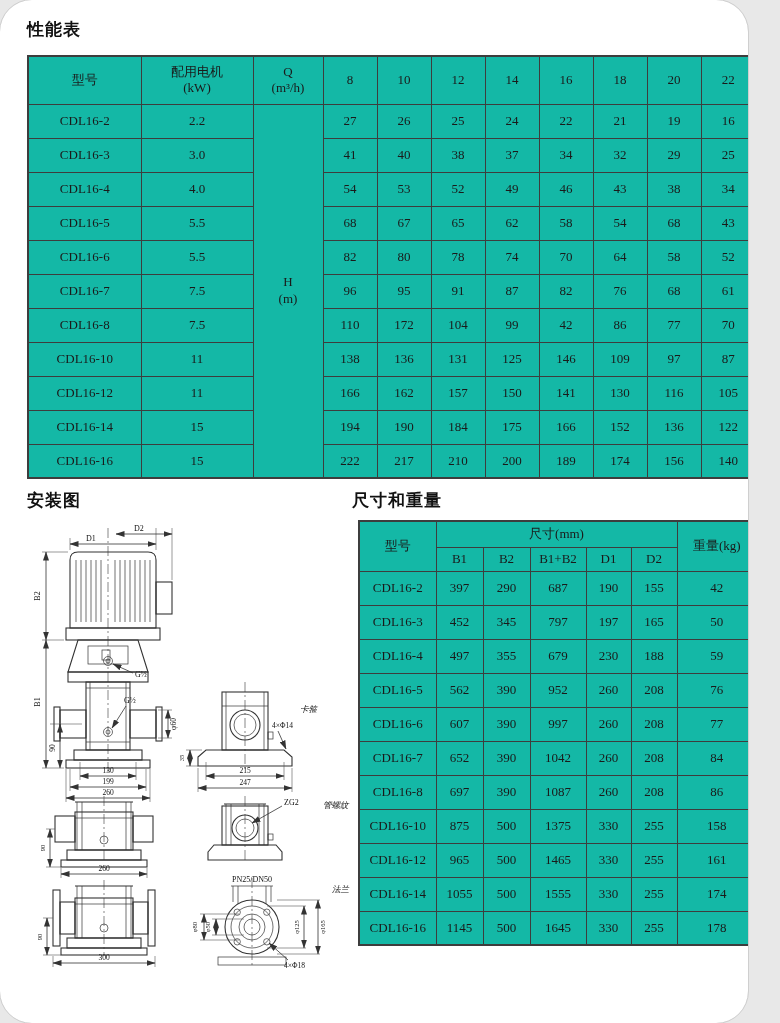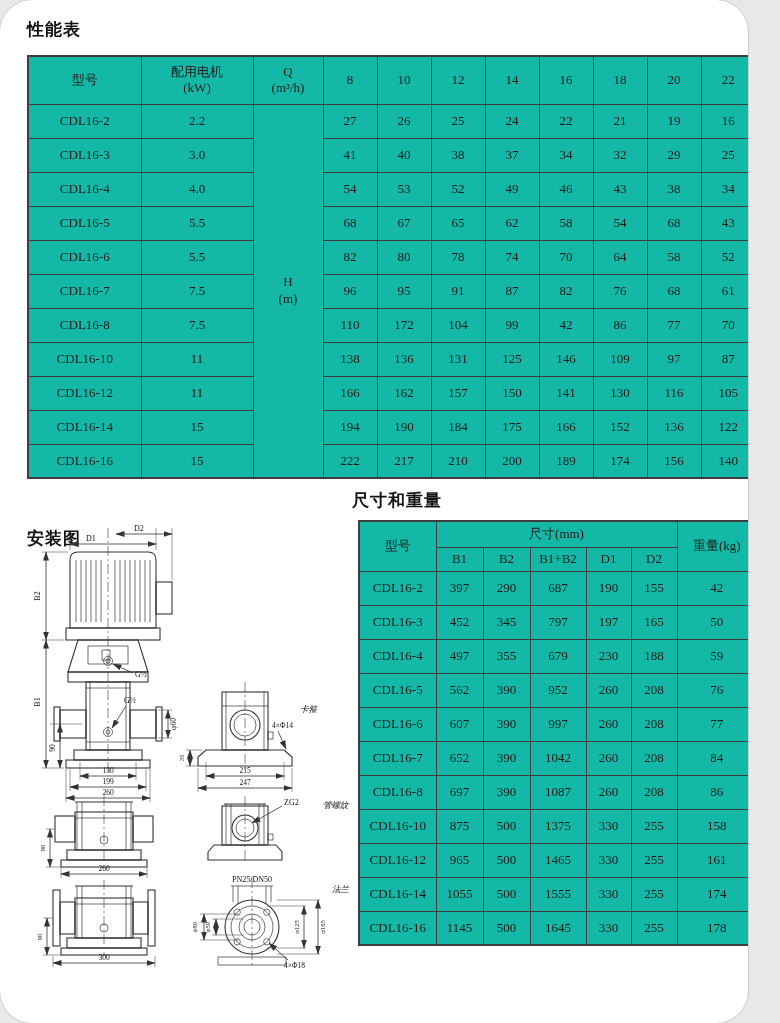--- a/index.html
+++ b/index.html
@@ -217,21 +217,21 @@
           <td>210</td>
           <td>200</td>
           <td>189</td>
           <td>174</td>
           <td>156</td>
           <td>140</td>
         </tr>
       </tbody>
   </table>
 
-  <div class="sec-title" style="left:27px;top:489px;margin-top:38px;">安装图</div>
+  <div class="sec-title" style="left:27px;top:489px;">安装图</div>
   <div class="sec-title" style="left:352px;top:489px;">尺寸和重量</div>
 
   <table class="dims">
     <colgroup>
       <col style="width:77px;">
         <col style="width:47px;">
         <col style="width:47px;">
         <col style="width:56px;">
       <col style="width:45px;">
         <col style="width:46px;">

